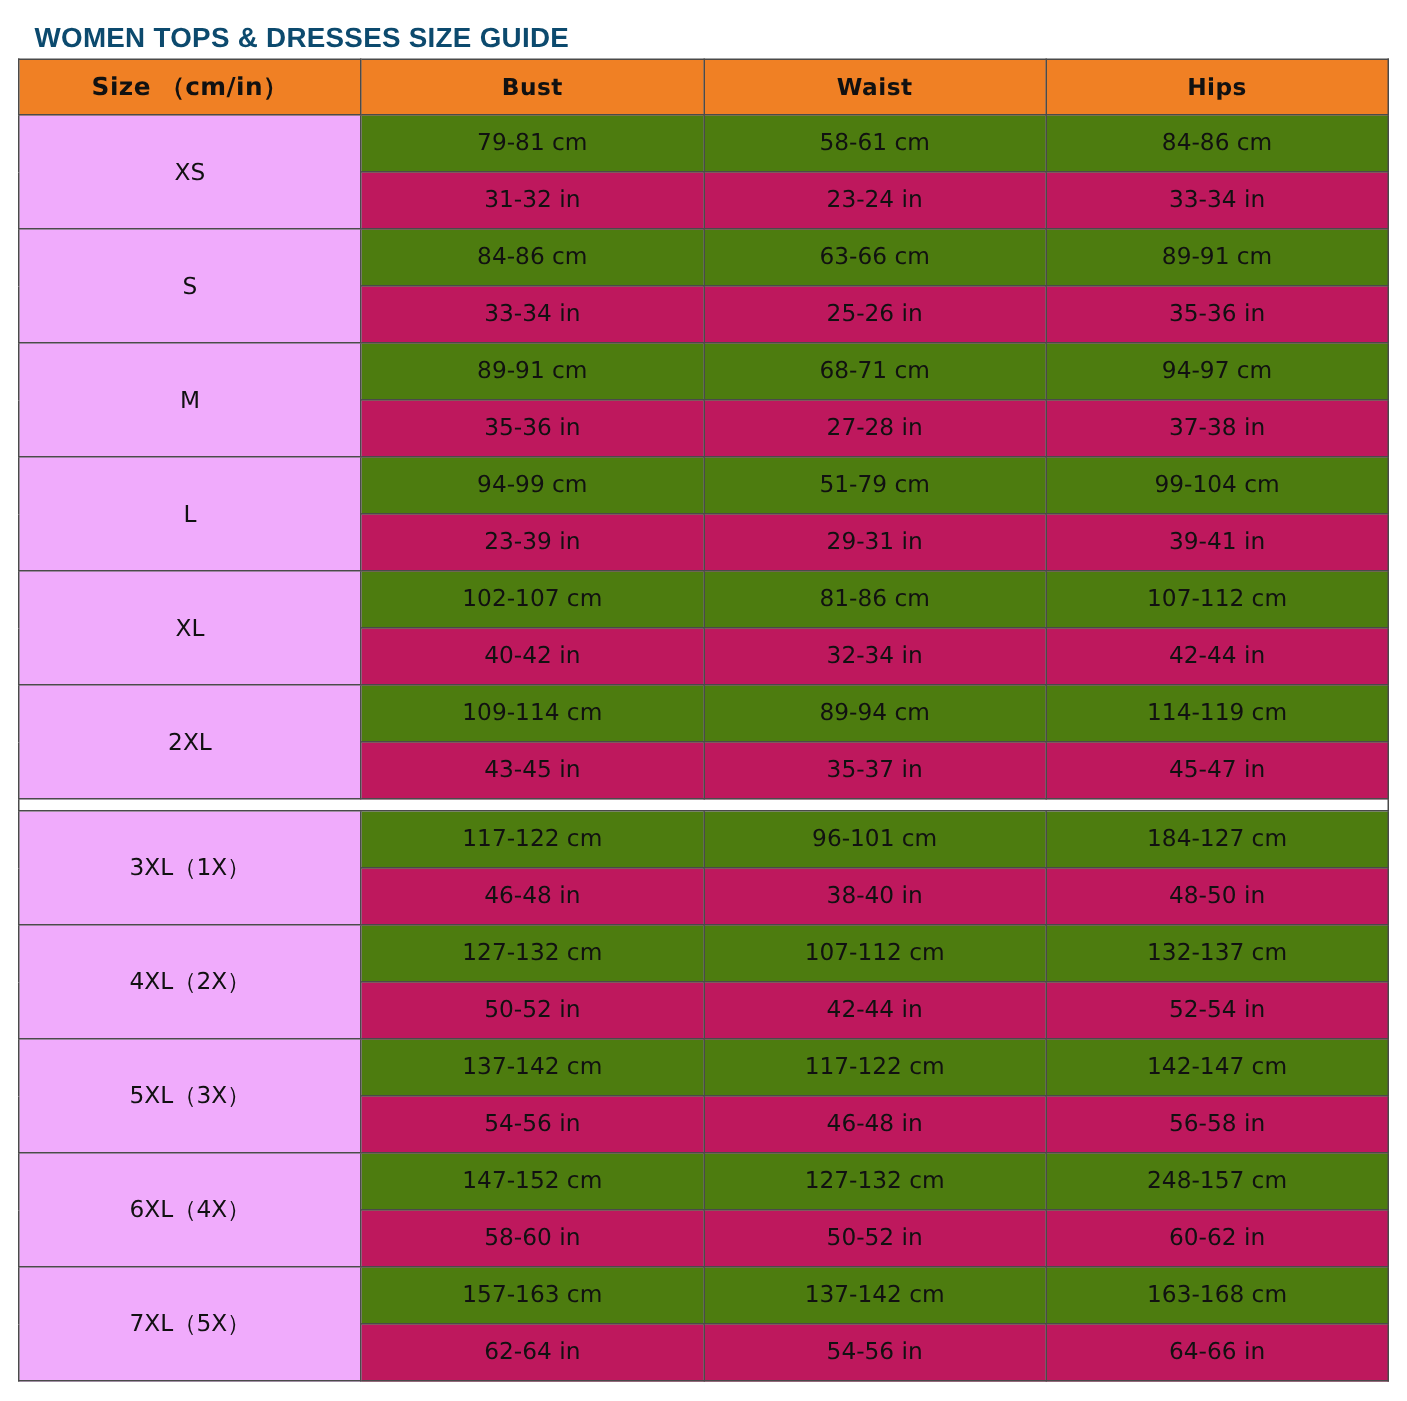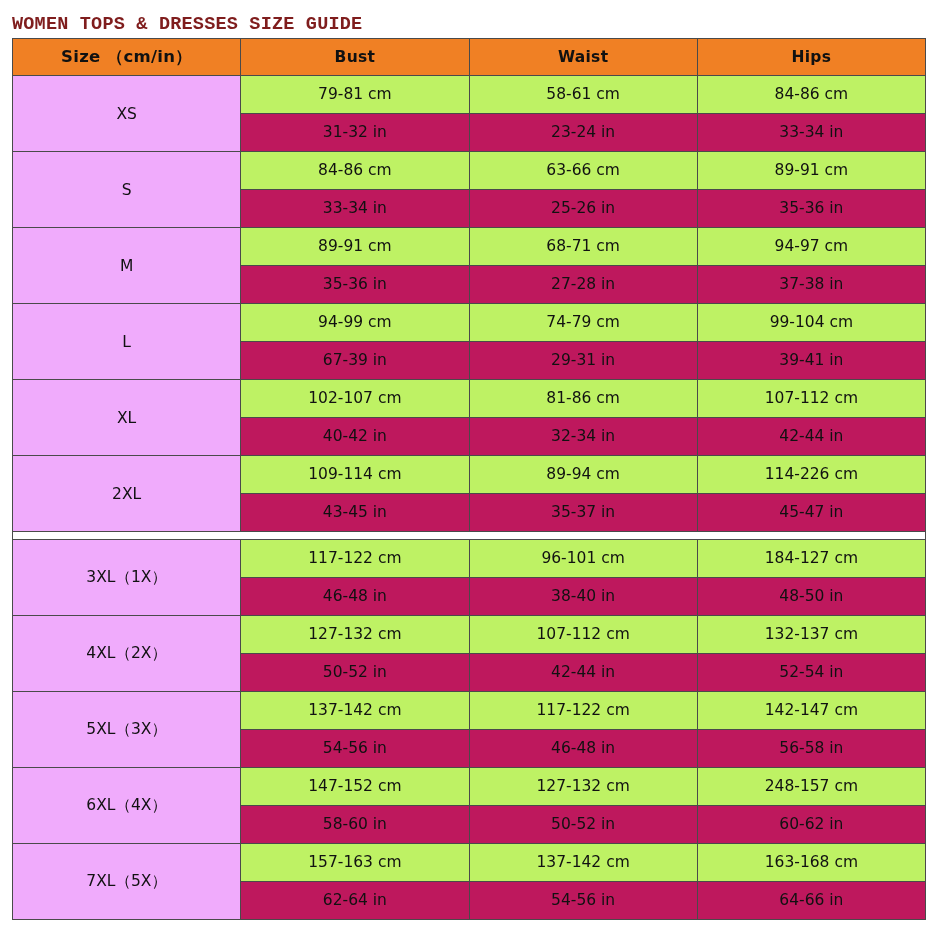--- a/index.html
+++ b/index.html
@@ -16,26 +16,26 @@
   }
   .page {
     width: 938px;
     height: 934px;
     box-sizing: border-box;
     padding: 14px 12px 6px 12px;
     display: flex;
     flex-direction: column;
   }
   .title {
-    font-family: Liberation Mono, monospace;
+    font-family: Liberation Sans, sans-serif;
     font-size: 18.5px;
     font-weight: bold;
     letter-spacing: 0.2px;
-    color: #7f1d1d;
-    margin: 0 0 3px 0;
+    color: #0c4a6e;
+    margin: 0 0 3px 11px;
   }
   .intro {
     font-size: 15.5px;
     line-height: 1.32;
     text-align: center;
     color: #111111;
     margin: 0 6px 10px 6px;
   }
   table.size-chart {
     border-collapse: collapse;
@@ -64,21 +64,21 @@
   td.size-cell {
     width: 166px;
     font-size: 16px;
     background: #f0abfc;
   }
   td.val {
     height: 35px;
     line-height: 35px;
   }
   td.cm {
-    background: #bef264;
+    background: #4d7c0f;
   }
   td.inch {
     background: #be185d;
   }
   .spacer-row td {
     border-left: 1px solid #4a4a4a;
     border-right: 1px solid #4a4a4a;
     border-top: 1px solid #4a4a4a;
     border-bottom: 1px solid #4a4a4a;
     height: 7px;
@@ -133,44 +133,44 @@
           <td class="val cm">94-97 cm</td>
         </tr>
         <tr>
           <td class="val inch">35-36 in</td>
           <td class="val inch">27-28 in</td>
           <td class="val inch">37-38 in</td>
         </tr>
         <tr>
           <td class="size-cell" rowspan="2">L</td>
           <td class="val cm">94-99 cm</td>
-          <td class="val cm">74-79 cm</td>
+          <td class="val cm">51-79 cm</td>
           <td class="val cm">99-104 cm</td>
         </tr>
         <tr>
-          <td class="val inch">67-39 in</td>
+          <td class="val inch">23-39 in</td>
           <td class="val inch">29-31 in</td>
           <td class="val inch">39-41 in</td>
         </tr>
         <tr>
           <td class="size-cell" rowspan="2">XL</td>
           <td class="val cm">102-107 cm</td>
           <td class="val cm">81-86 cm</td>
           <td class="val cm">107-112 cm</td>
         </tr>
         <tr>
           <td class="val inch">40-42 in</td>
           <td class="val inch">32-34 in</td>
           <td class="val inch">42-44 in</td>
         </tr>
         <tr>
           <td class="size-cell" rowspan="2">2XL</td>
           <td class="val cm">109-114 cm</td>
           <td class="val cm">89-94 cm</td>
-          <td class="val cm">114-226 cm</td>
+          <td class="val cm">114-119 cm</td>
         </tr>
         <tr>
           <td class="val inch">43-45 in</td>
           <td class="val inch">35-37 in</td>
           <td class="val inch">45-47 in</td>
         </tr>
         <tr class="spacer-row">
           <td colspan="4"></td>
         </tr>
         <tr>

